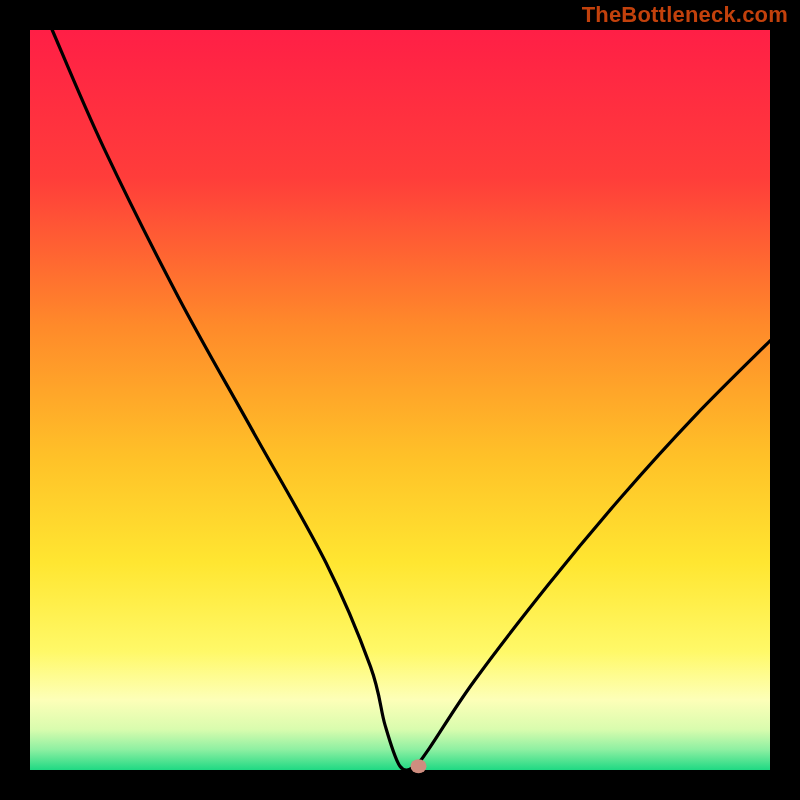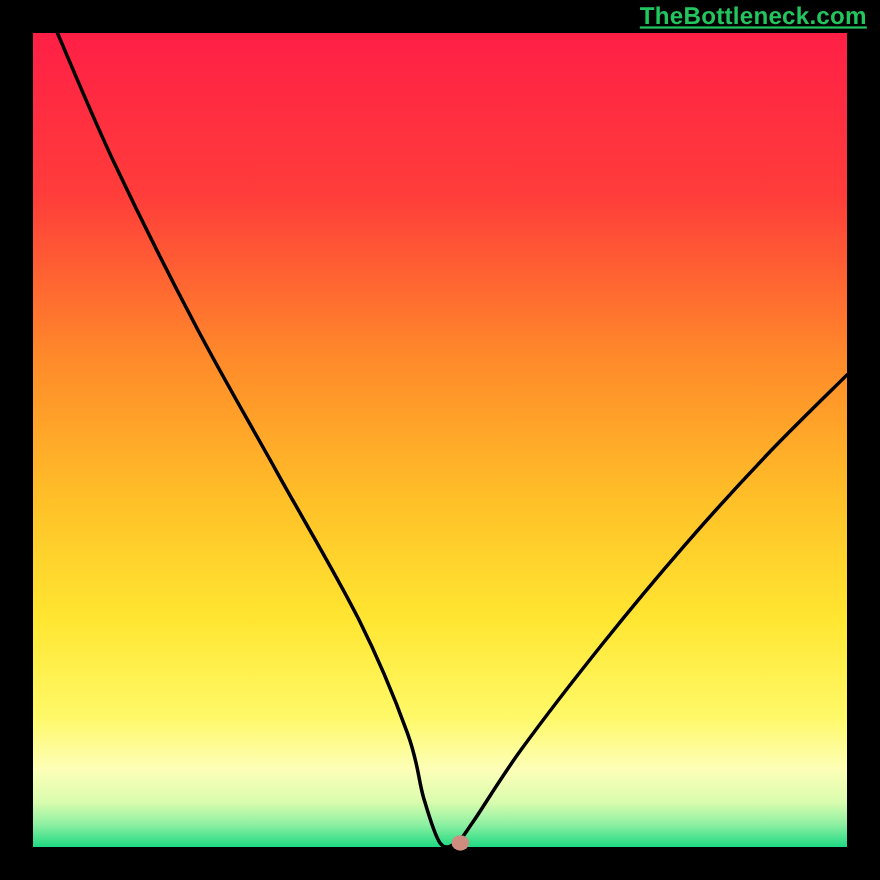--- a/index.html
+++ b/index.html
@@ -14,27 +14,26 @@
   .stage {
     position: relative;
     width: 800px;
     height: 800px;
     background: #000;
   }
   .watermark {
     position: absolute;
     top: 2px;
     right: 12px;
-    color: #22c55e;
+    color: #c2410c;
     font-size: 22px;
     font-weight: 600;
     letter-spacing: 0.2px;
     z-index: 5;
     user-select: none;
-    text-decoration: underline;
   }
   svg {
     display: block;
   }
 </style>
 </head>
 <body>
 
 <div class="stage">
 

